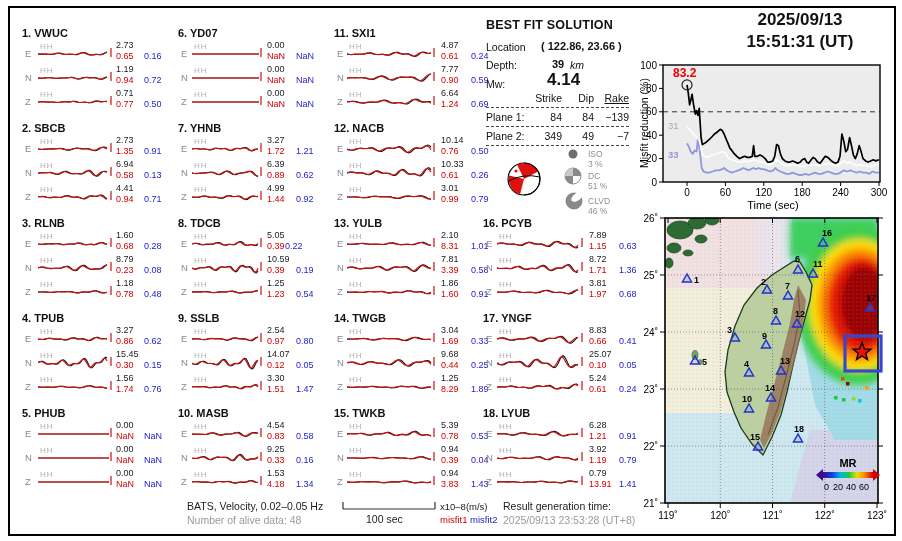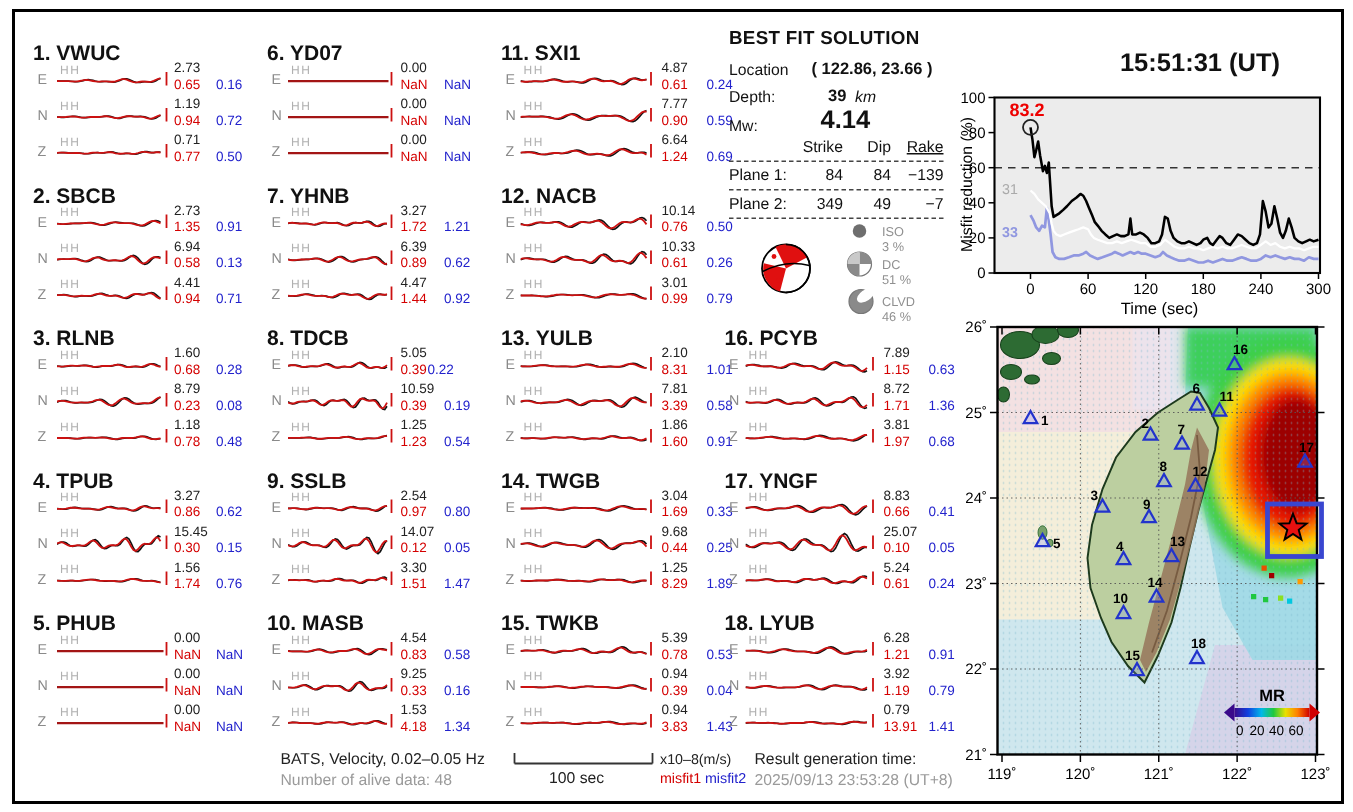--- a/index.html
+++ b/index.html
@@ -1,20 +1,20 @@
 <!DOCTYPE html>
 <html><head>
 <meta charset="utf-8">
 <style>
   html,body{margin:0;padding:0;background:#fff;}
   #page{position:relative;width:902px;height:541px;background:#fff;overflow:hidden;
         font-family:"Liberation Sans","DejaVu Sans",sans-serif;color:#111;}
   #frame{position:absolute;left:8px;top:6px;width:884px;height:526px;border:2.5px solid #000;}
   .abs{position:absolute;}
-  .sthdr{font-size:14px;font-weight:bold;white-space:nowrap;}
+  .sthdr{font-size:11px;font-weight:bold;white-space:nowrap;}
   .ch{font-size:9.5px;color:#8a8a8a;}
   .hh{font-size:8px;color:#b0b0b0;letter-spacing:1px;}
   .amp{font-size:9px;color:#222;white-space:nowrap;}
   .m1{font-size:9px;color:#d40000;white-space:nowrap;}
   .m2{font-size:9px;color:#2222cc;white-space:nowrap;}
   .dash{border-top:1px dashed #444;height:0;}
   .bf-title{font-size:12.5px;font-weight:bold;letter-spacing:.2px;}
   .bf-lab{font-size:10.5px;}
   .bf-val{font-size:11px;font-weight:bold;}
   .mw{font-size:17px;font-weight:bold;}
@@ -235,21 +235,21 @@
       <div class="abs amp" style="left: 267px; top: 159px;">6.39</div>
       <div class="abs m1" style="left: 267px; top: 170px;">0.89</div>
       <div class="abs m2" style="left: 296px; top: 170px;">0.62</div>
       <div class="abs ch" style="left: 181px; top: 191px;">Z</div>
       <div class="abs hh" style="left: 194px; top: 185px;">HH</div>
       <svg width="72" height="22" viewBox="0 0 72 22" class="abs" style="left: 192px; top: 186px;">
         <path d="M0.0,11.2L1.5,11.2L3.0,11.3L4.5,11.4L6.0,11.3L7.5,11.1L9.0,10.8L10.5,10.3L12.0,10.0L13.5,10.0L15.0,10.3L16.5,10.7L18.0,11.1L19.5,11.3L21.0,11.2L22.5,11.1L24.0,11.2L25.5,11.4L27.0,11.9L28.5,12.3L30.0,12.4L31.5,12.0L33.0,11.3L34.5,10.4L36.0,9.7L37.5,9.5L39.0,9.8L40.5,10.2L42.0,10.5L43.5,10.5L45.0,10.3L46.5,10.1L48.0,10.2L49.5,11.0L51.0,12.1L52.5,13.1L54.0,13.6L55.5,13.4L57.0,12.4L58.5,11.3L60.0,10.4L61.5,10.1L63.0,10.3L64.5,10.6L66.0,10.5" fill="none" stroke="#111111" stroke-width="1.1"></path>
         <path d="M0.0,11.1L1.5,11.2L3.0,11.2L4.5,11.3L6.0,11.1L7.5,10.8L9.0,10.5L10.5,10.2L12.0,10.2L13.5,10.4L15.0,10.7L16.5,11.1L18.0,11.3L19.5,11.3L21.0,11.2L22.5,11.2L24.0,11.3L25.5,11.6L27.0,12.0L28.5,12.1L30.0,11.9L31.5,11.3L33.0,10.5L34.5,9.9L36.0,9.7L37.5,9.9L39.0,10.3L40.5,10.6L42.0,10.7L43.5,10.5L45.0,10.3L46.5,10.4L48.0,10.9L49.5,11.8L51.0,12.7L52.5,13.2L54.0,13.1L55.5,12.3L57.0,11.3L58.5,10.5L60.0,10.1L61.5,10.2L63.0,10.5L64.5,10.5L66.0,10.1" fill="none" stroke="#cc1111" stroke-width="1.2"></path>
         <line x1="69" y1="5" x2="69" y2="14" stroke="#cc1111" stroke-width="1.2"></line>
       </svg>
-      <div class="abs amp" style="left: 267px; top: 183px;">4.47</div>
+      <div class="abs amp" style="left: 267px; top: 183px;">4.99</div>
       <div class="abs m1" style="left: 267px; top: 194px;">1.44</div>
       <div class="abs m2" style="left: 296px; top: 194px;">0.92</div>
       <div class="abs sthdr" style="left: 178px; top: 217px;">8. TDCB</div>
       <div class="abs ch" style="left: 181px; top: 238px;">E</div>
       <div class="abs hh" style="left: 194px; top: 232px;">HH</div>
       <svg width="72" height="22" viewBox="0 0 72 22" class="abs" style="left: 192px; top: 233px;">
         <path d="M0.0,10.9L1.5,10.6L3.0,10.3L4.5,10.3L6.0,10.5L7.5,10.9L9.0,11.4L10.5,11.7L12.0,11.7L13.5,11.5L15.0,11.3L16.5,11.2L18.0,11.2L19.5,11.3L21.0,11.2L22.5,10.7L24.0,10.1L25.5,9.6L27.0,9.6L28.5,10.1L30.0,11.0L31.5,11.8L33.0,12.2L34.5,12.1L36.0,11.7L37.5,11.4L39.0,11.5L40.5,11.7L42.0,11.8L43.5,11.4L45.0,10.4L46.5,9.3L48.0,8.6L49.5,8.8L51.0,9.8L52.5,11.1L54.0,12.1L55.5,12.5L57.0,12.2L58.5,11.8L60.0,11.7L61.5,12.1L63.0,12.5L64.5,12.5L66.0,11.6" fill="none" stroke="#111111" stroke-width="1.1"></path>
         <path d="M0.0,10.7L1.5,10.5L3.0,10.4L4.5,10.5L6.0,10.9L7.5,11.3L9.0,11.6L10.5,11.6L12.0,11.5L13.5,11.2L15.0,11.1L16.5,11.1L18.0,11.2L19.5,11.2L21.0,10.9L22.5,10.4L24.0,9.9L25.5,9.8L27.0,10.2L28.5,10.8L30.0,11.6L31.5,12.0L33.0,12.0L34.5,11.7L36.0,11.4L37.5,11.3L39.0,11.5L40.5,11.6L42.0,11.4L43.5,10.7L45.0,9.8L46.5,9.1L48.0,9.1L49.5,9.8L51.0,10.9L52.5,11.9L54.0,12.3L55.5,12.2L57.0,11.8L58.5,11.6L60.0,11.7L61.5,12.1L63.0,12.2L64.5,11.6L66.0,10.4" fill="none" stroke="#cc1111" stroke-width="1.2"></path>
         <line x1="69" y1="5" x2="69" y2="14" stroke="#cc1111" stroke-width="1.2"></line>
       </svg>
@@ -643,20 +643,21 @@
     <div class="abs comp-lab" style="left:588px;top:171px;">
       <div>DC</div>
         <div>51 %</div>
       </div>
     <div class="abs comp-lab" style="left:588px;top:196px;">
       <div>CLVD</div>
         <div>46 %</div>
       </div>
   </div>
 
+  <div class="abs title" style="left:700px;top:10px;width:200px;">2025/09/13</div>
   <div class="abs title" style="left:700px;top:32px;width:200px;">15:51:31  (UT)</div>
 
   <svg id="misfit-svg" class="abs" style="left:640px;top:52px;" width="262" height="160" viewBox="0 0 262 160">
       <rect x="23" y="13" width="217" height="117" fill="#ececec" stroke="none"></rect>
       <line x1="23" y1="59.80000000000001" x2="240" y2="59.80000000000001" stroke="#333" stroke-width="1" stroke-dasharray="5,4"></line>
       <polyline points="47.0,91.4 48.9,94.9 50.8,99.6 52.8,101.9 54.7,98.4 56.6,99.6 57.9,86.7 59.2,94.9 60.4,104.3 61.7,116.0 63.6,119.5 66.2,120.6 69.4,120.6 72.6,119.5 75.8,118.3 79.0,118.3 82.2,117.1 84.1,116.0 86.7,118.3 89.2,119.5 91.8,120.6 95.0,119.5 98.2,118.3 101.4,117.1 103.3,116.0 105.9,117.1 108.4,118.3 111.0,117.1 113.6,116.0 116.1,117.1 118.7,116.0 121.2,117.1 123.8,117.1 127.0,118.3 130.2,119.5 133.4,118.3 135.3,116.0 137.9,118.3 140.4,119.5 143.0,120.6 146.2,121.8 149.4,121.8 152.6,120.6 155.8,121.8 159.0,123.0 162.2,123.0 165.4,121.8 168.6,123.0 171.8,121.8 175.0,120.6 178.2,121.8 181.4,121.8 184.6,120.6 187.8,119.5 191.0,120.6 194.2,121.8 197.4,121.8 200.6,120.6 203.8,118.3 207.0,119.5 210.2,118.3 213.4,119.5 216.6,120.6 219.8,119.5 223.0,120.6 226.2,120.6 229.4,121.8 232.6,119.5 235.8,120.6 239.0,120.6" fill="none" stroke="#9097e0" stroke-width="1.8" stroke-linejoin="round"></polyline>
       <polyline points="47.0,75.0 49.6,77.3 52.1,80.9 54.7,83.2 57.2,85.5 59.8,90.2 61.1,97.2 62.4,101.9 64.3,104.3 66.8,105.4 69.4,104.3 72.6,103.1 75.8,101.9 79.0,100.8 82.2,99.6 85.4,100.8 87.3,104.3 89.2,106.6 91.8,107.8 95.0,108.9 98.2,110.1 101.4,110.1 104.6,108.9 107.8,110.1 111.0,108.9 114.2,107.8 117.4,108.9 120.6,110.1 123.8,110.1 127.0,112.5 130.2,112.5 133.4,111.3 136.6,107.8 139.8,110.1 143.0,112.5 146.2,113.6 149.4,113.6 152.6,112.5 155.8,113.6 159.0,113.6 162.2,114.8 165.4,113.6 168.6,112.5 171.8,113.6 175.0,112.5 178.2,113.6 181.4,113.6 184.6,112.5 187.8,111.3 191.0,112.5 194.2,113.6 197.4,113.6 200.6,111.3 203.8,108.9 207.0,111.3 210.2,110.1 213.4,112.5 216.6,113.6 219.8,112.5 223.0,113.6 226.2,113.6 229.4,114.8 232.6,113.6 235.8,112.5 239.0,112.5" fill="none" stroke="#ffffff" stroke-width="1.5" stroke-linejoin="round"></polyline>
       <polyline points="47.0,32.9 48.3,41.1 49.6,52.8 50.8,48.1 52.1,42.3 53.4,51.6 55.3,62.1 56.6,58.6 57.9,63.3 59.2,56.3 59.8,65.7 61.1,85.5 62.4,92.6 64.3,91.4 66.2,90.2 68.8,87.9 71.3,85.5 74.5,82.0 77.7,79.7 80.3,77.3 82.2,78.5 84.1,82.0 86.0,86.7 88.0,91.4 89.9,96.1 91.8,98.4 94.4,101.9 96.9,104.3 99.5,106.6 102.0,105.4 104.6,104.3 107.2,105.4 109.7,105.4 112.3,104.3 113.6,93.7 114.8,104.3 117.4,104.3 120.0,103.1 122.5,104.3 125.1,106.6 127.6,110.1 130.2,110.1 132.8,108.9 134.7,104.3 136.6,92.6 138.5,93.7 140.4,101.9 142.4,106.6 144.9,108.9 147.5,110.1 150.0,110.1 152.6,108.9 155.2,110.1 157.7,111.3 160.3,110.1 162.2,107.8 164.8,106.6 166.7,110.1 168.6,111.3 171.2,107.8 173.1,105.4 175.0,106.6 177.6,110.1 180.1,111.3 182.7,107.8 185.2,104.3 187.8,105.4 190.4,107.8 192.9,110.1 195.5,111.3 198.0,110.1 200.0,104.3 201.9,82.0 203.8,89.1 205.7,99.6 207.6,97.2 209.6,85.5 211.5,93.7 213.4,103.1 215.3,106.6 217.2,101.9 219.2,93.7 221.1,99.6 223.0,106.6 225.6,108.9 228.1,110.1 230.7,108.9 233.2,107.8 235.8,108.9 239.0,107.8" fill="none" stroke="#000000" stroke-width="1.7" stroke-linejoin="round"></polyline>
       <circle cx="47" cy="32.89" r="5" fill="none" stroke="#222" stroke-width="1.2"></circle>
       <rect x="23" y="13" width="217" height="117" fill="none" stroke="#000" stroke-width="1.4"></rect>

